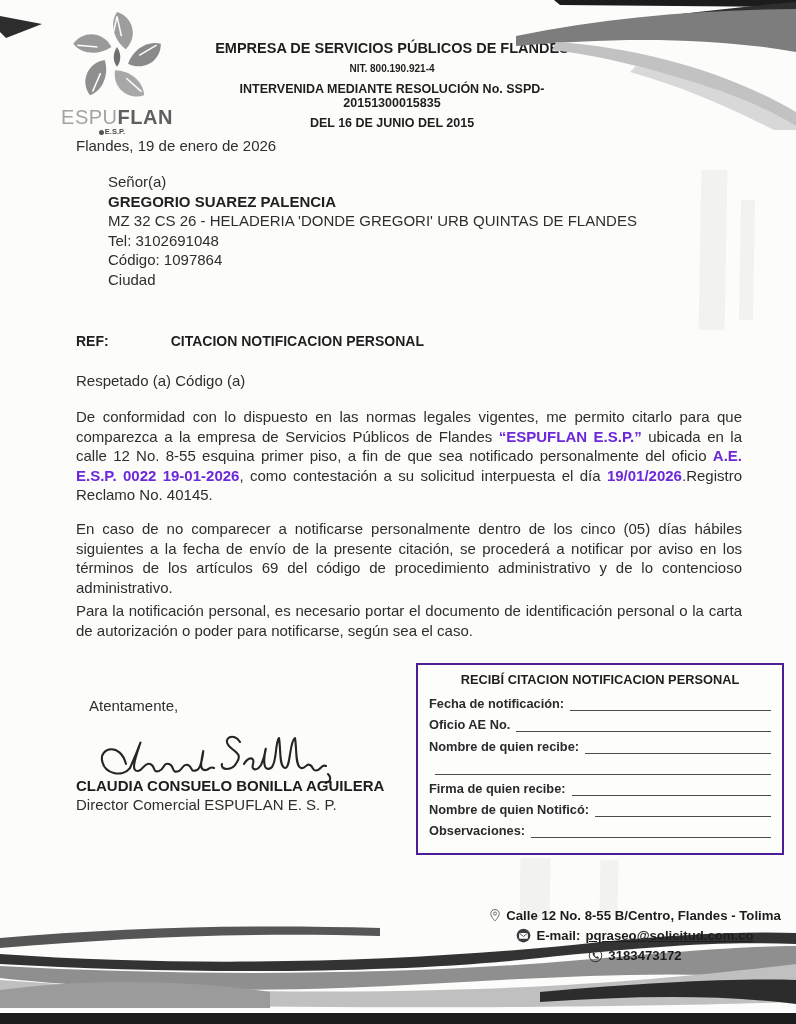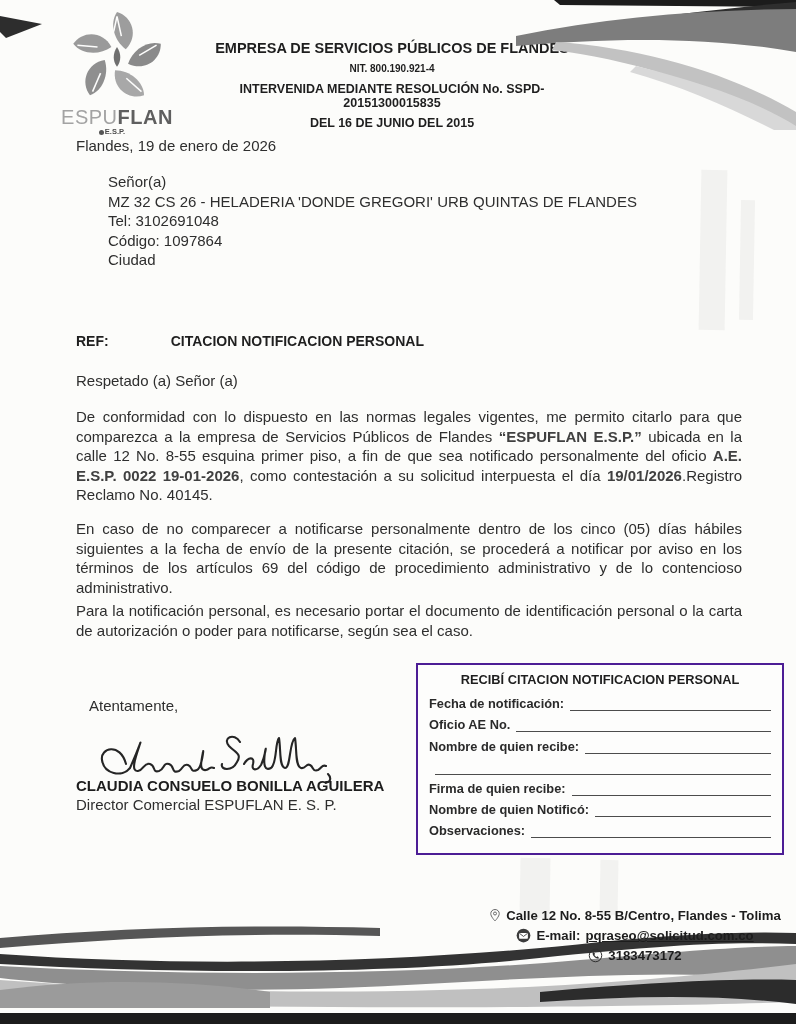--- a/index.html
+++ b/index.html
@@ -24,21 +24,21 @@
   .hdr-resdate { font-size:12.5px; }
 
   
   .dateline { position:absolute; left:76px; top:137px; font-size:15px; }
   .recipient { position:absolute; left:76px; top:172px; font-size:15px; line-height:19.6px;margin-left:32px; }
   .recipient .r-name { font-weight:700; color:#1f1f1f; }
   .refline { position:absolute; left:76px; top:333px; font-size:14px; font-weight:700; color:#1f1f1f; }
   .refline .ref-subject { margin-left:62px; }
   .greeting { position:absolute; left:76px; top:372px; font-size:15px; }
   .para { position:absolute; left:76px; width:666px; font-size:15px; line-height:19.6px; text-align:justify; }
-  .para b { color:#404040; }
+  .para b { color:#6d28d9; }
   .p1 { top:407px; }
   .p2 { top:519px; }
   .p3 { top:601px; }
   .closing { position:absolute; left:89px; top:697px; font-size:15px; }
 
   .sig-svg { position:absolute; left:92px; top:726px; }
   .signer-name { position:absolute; left:76px; top:777px; font-size:15px; font-weight:700; color:#1c1c1c; }
   .signer-title { position:absolute; left:76px; top:796px; font-size:15px; }
 
   
@@ -112,31 +112,32 @@
     <div class="hdr-company">EMPRESA DE SERVICIOS PÚBLICOS DE FLANDES</div>
     <div class="hdr-nit">NIT. 800.190.921-4</div>
     <div class="hdr-res">INTERVENIDA MEDIANTE RESOLUCIÓN No. SSPD-20151300015835</div>
     <div class="hdr-resdate">DEL 16 DE JUNIO DEL 2015</div>
   </div>
 
   <div class="dateline">Flandes, 19 de enero de 2026</div>
 
   <div class="recipient">
     <div>Señor(a)</div>
+    <div class="r-name">GREGORIO SUAREZ PALENCIA</div>
     <div>MZ 32 CS 26 - HELADERIA 'DONDE GREGORI' URB QUINTAS DE FLANDES</div>
     <div>Tel: 3102691048</div>
     <div>Código: 1097864</div>
     <div>Ciudad</div>
   </div>
 
   <div class="refline">
     <span>REF:</span><span class="ref-subject">CITACION NOTIFICACION PERSONAL</span>
   </div>
 
-  <div class="greeting">Respetado (a) Señor (a)</div>
+  <div class="greeting">Respetado (a) Código (a)</div>
 
   <div class="para p1"><span>De conformidad con lo dispuesto en las normas legales vigentes, me permito citarlo para que comparezca a la empresa de Servicios Públicos de Flandes </span><b>“ESPUFLAN E.S.P.”</b><span> ubicada en la calle 12 No. 8-55 esquina primer piso, a fin de que sea notificado personalmente del oficio </span><b>A.E. E.S.P. 0022 19-01-2026</b><span>, como contestación a su solicitud interpuesta el día </span><b>19/01/2026</b><span>.Registro Reclamo No. 40145.</span></div>
   <div class="para p2">En caso de no comparecer a notificarse personalmente dentro de los cinco (05) días hábiles siguientes a la fecha de envío de la presente citación, se procederá a notificar por aviso en los términos de los artículos 69 del código de procedimiento administrativo y de lo contencioso administrativo.</div>
   <div class="para p3">Para la notificación personal, es necesario portar el documento de identificación personal o la carta de autorización o poder para notificarse, según sea el caso.</div>
 
   <div class="closing">Atentamente,</div>
 
   <svg class="sig-svg" width="250" height="58" viewBox="0 0 250 58">
     <g fill="none" stroke="#252525" stroke-width="2.1" stroke-linecap="round" stroke-linejoin="round">
       <path d="M34,38 C28,16 8,22 10,34 C12,48 30,52 38,42 C46,24 50,12 48,18 C44,30 38,46 46,45 C52,44 52,36 58,38 C64,40 60,47 67,45 C73,43 71,36 77,38 C83,40 79,48 87,45 C91,43 91,37 96,39 C101,41 98,47 105,44 C110,42 112,20 111,26 C109,36 107,45 114,44 C118,43 118,40 122,42"></path>

